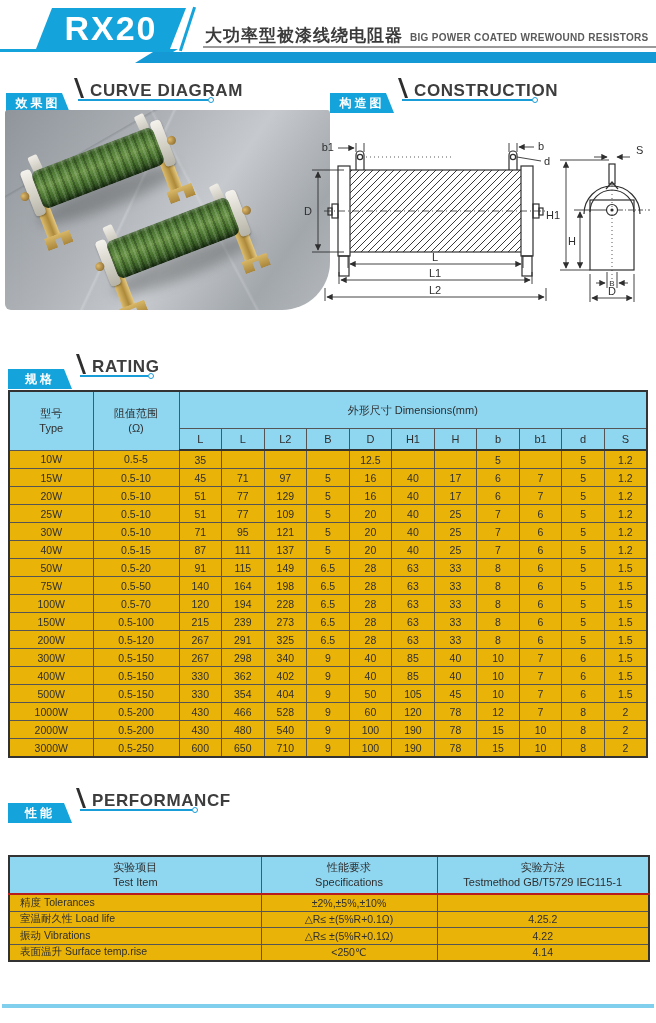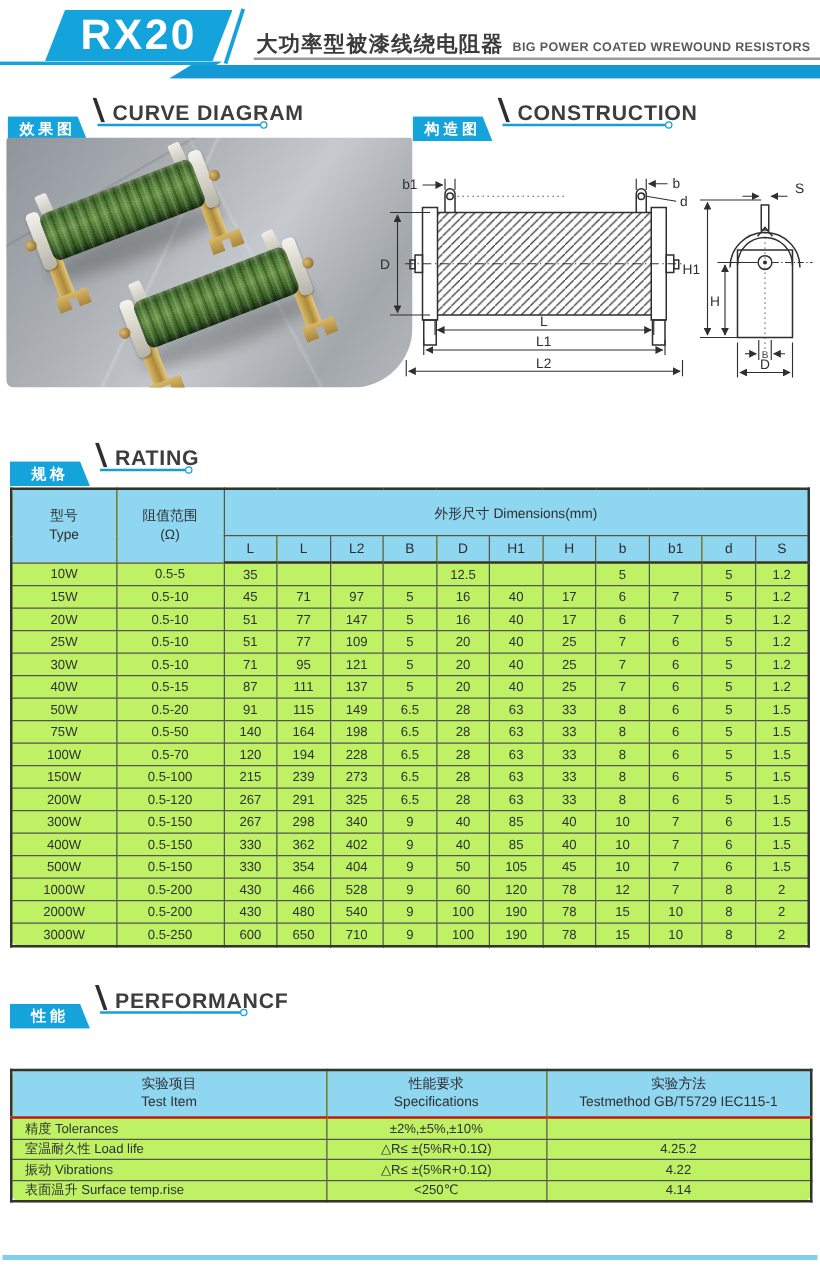--- a/index.html
+++ b/index.html
@@ -81,21 +81,21 @@
     content:'';position:absolute;bottom:-12px;left:-4px;width:27px;height:13px;
     background:linear-gradient(180deg,#d8b868,#a9853a);
     clip-path:polygon(0 0,100% 0,100% 100%,62% 100%,62% 35%,38% 35%,38% 100%,0 100%);
   }
   .bkL{left:3px;}.bkR{right:3px;}
   
   .construction-svg{position:absolute;left:298px;top:140px;}
   .construction-svg text{font-family:"Liberation Sans","DejaVu Sans",sans-serif;font-size:11px;fill:#2f2f2f;}
   .construction-svg .b-small{font-size:8px;}
   
-  table{border-collapse:collapse;table-layout:fixed;background:#bef264;border-radius:10px;}
+  table{border-collapse:collapse;table-layout:fixed;background:#eab308;}
   .dtable{position:absolute;left:8px;width:640px;border:2px solid #333;}
   .dtable th,.dtable td{border:1px solid #555;font-size:10.5px;color:#2f2f2f;
     text-align:center;padding:0;overflow:hidden;white-space:nowrap;}
   .dtable th{background:#8fd6f0;font-weight:normal;font-size:11px;}
   .rating-table{top:390px;}
   .rating-table .hrow1 th{height:36px;}
   .rating-table .hrow2 th{height:20px;border-bottom:2px solid #333;}
   .rating-table td{height:17px;}
   .cn-line{display:block;line-height:15px;}
   .perf-table{top:855px;}
@@ -336,21 +336,21 @@
           <td>6</td>
           <td>7</td>
           <td>5</td>
           <td>1.2</td>
         </tr>
         <tr>
           <td>20W</td>
           <td>0.5-10</td>
           <td>51</td>
           <td>77</td>
-          <td>147</td>
+          <td>129</td>
           <td>5</td>
           <td>16</td>
           <td>40</td>
           <td>17</td>
           <td>6</td>
           <td>7</td>
           <td>5</td>
           <td>1.2</td>
         </tr>
         <tr>

